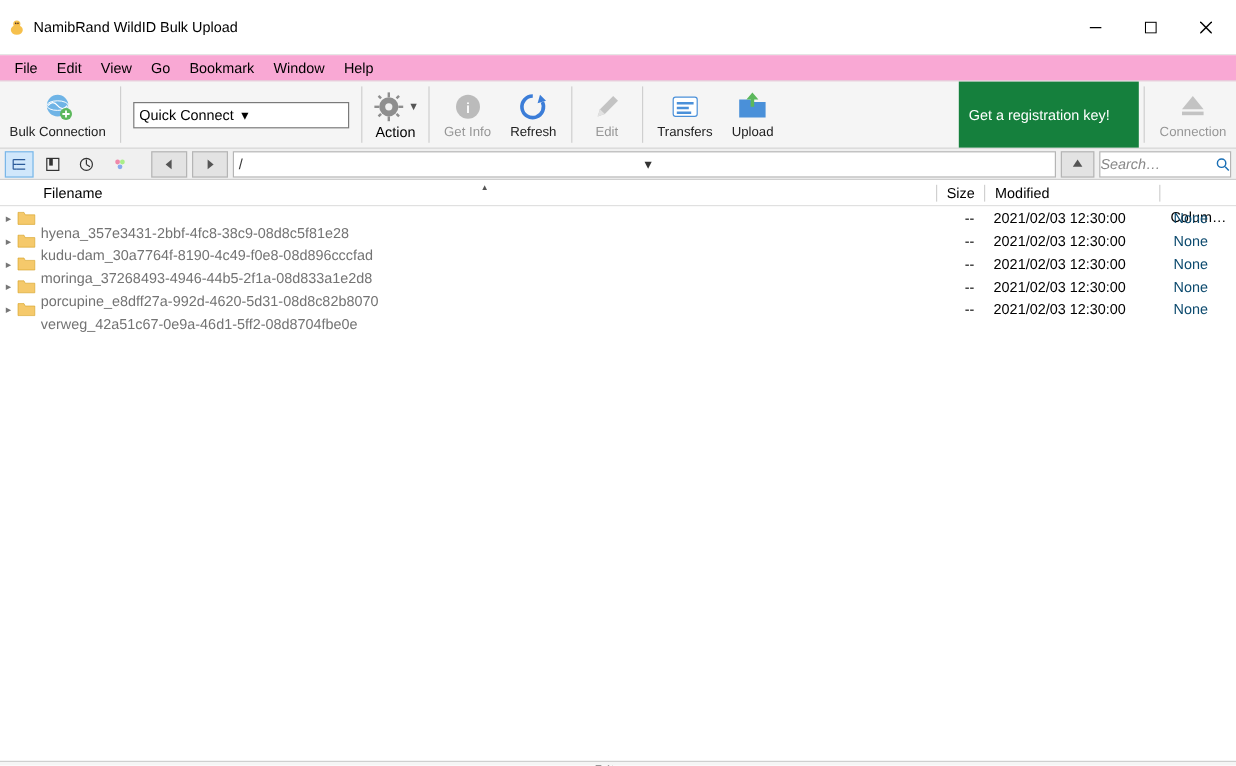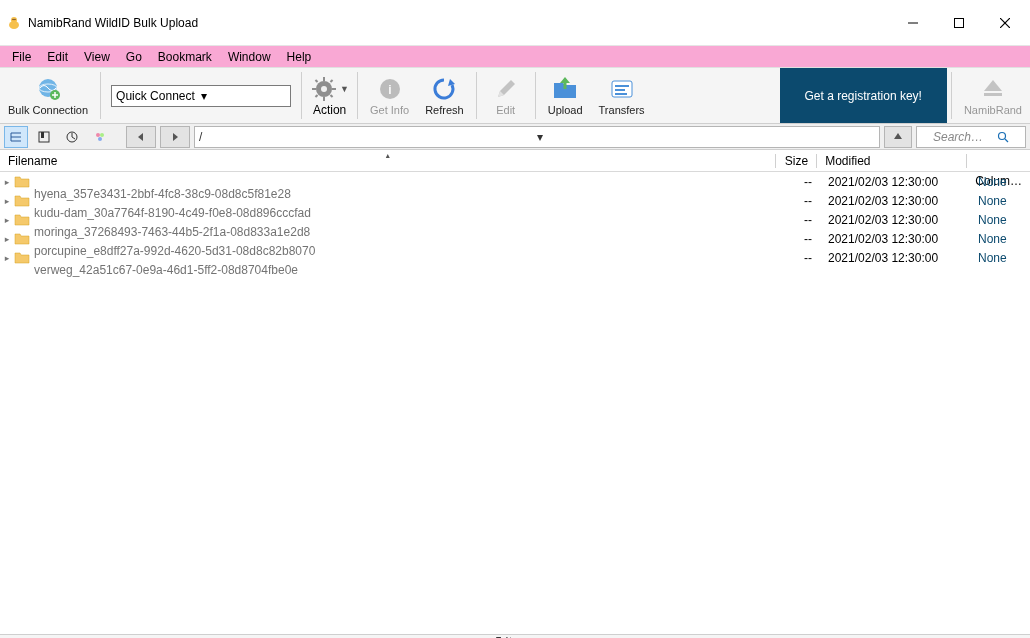--- a/index.html
+++ b/index.html
@@ -19,39 +19,39 @@
 
 .toolbar { height:56px; display:flex; align-items:stretch; background:#f5f5f5; border-bottom:1px solid #cfcfcf; }
 .toolbar .tbtn { display:flex; flex-direction:column; align-items:center; justify-content:center; padding:2px 8px; min-width:50px; color:#222;}
 .toolbar .tbtn.disabled { opacity:0.45; }
 .toolbar .tbtn .ic { width:28px; height:28px; display:flex; align-items:center; justify-content:center; }
 .toolbar .tbtn .lbl { font-size:11px; margin-top:1px; white-space:nowrap;}
 .toolbar .sep { width:1px; background:#cfcfcf; margin:4px 4px;}
 .toolbar .spacer { flex:1; }
 .toolbar .quick-connect { align-self:center; margin:0 6px; width:180px; height:22px; border:1px solid #7a7a7a; background:#fff; display:flex; align-items:center; padding:0 4px;}
 .toolbar .quick-connect span { flex:1; }
-.toolbar .reg-key { background:#0c4a6e; color:#fff; display:flex; align-items:center; padding:0 25px; min-width:150px;}
+.toolbar .reg-key { background:#15803d; color:#fff; display:flex; align-items:center; padding:0 8px; min-width:150px;}
 .toolbar .action-wrap { display:flex; flex-direction:column; align-items:center; justify-content:center; padding:2px 4px;}
 .toolbar .action-wrap .row1 { display:flex; align-items:center;}
 .toolbar .action-wrap .chev { font-size:9px; color:#555; margin-left:2px; align-self:center;}
 
 
 .navbar { height:26px; display:flex; align-items:center; background:#f0f0f0; border-bottom:1px solid #cfcfcf; padding:0 4px; gap:4px;}
 .navbar .small-btn { width:24px; height:22px; display:flex; align-items:center; justify-content:center; border:1px solid transparent;}
 .navbar .small-btn.active { background:#d0e7fb; border:1px solid #7ab7e8;}
 .navbar .nav-sep{ width:6px;}
 .navbar .nav-arrow { width:30px; height:22px; display:flex; align-items:center; justify-content:center; background:#e3e3e3; border:1px solid #b5b5b5;}
 .navbar .path-combo { flex:1; height:22px; border:1px solid #b5b5b5; background:#fff; display:flex; align-items:center; padding:0 4px;}
 .navbar .path-combo span { flex:1; color:#333;}
 .navbar .up-btn { width:28px; height:22px; background:#e3e3e3; border:1px solid #b5b5b5; display:flex; align-items:center; justify-content:center;}
-.navbar .search { width:110px; height:22px; border:1px solid #b5b5b5; background:#fff; display:flex; align-items:center; padding:0 16px; font-style:italic; color:#888;}
+.navbar .search { width:110px; height:22px; border:1px solid #b5b5b5; background:#fff; display:flex; align-items:center; padding:0 0; font-style:italic; color:#888;}
 .navbar .search .mag { margin-left:auto; color:#1a6fb5; font-style:normal;}
 
 
-.col-header { height:22px; display:flex; align-items:center; border-bottom:1px solid #d9d9d9; background:#fff; user-select:none;}
+.col-header { height:22px; display:flex; align-items:center; border-bottom:1px solid #d9d9d9; background:#fff; user-select:none;padding-left:28px;}
 .col-header .col { padding:0 8px; height:100%; display:flex; align-items:center; color:#000;}
 .col-header .sep-line { width:1px; height:14px; background:#d0d0d0;}
 .col-filename { width:780px; position:relative;}
 .col-size { width:40px; justify-content:flex-end;}
 .col-modified { width:150px;}
 .col-column { flex:1;margin-top:40px;}
 .sort-ind { position:absolute; left:50%; top:1px; transform:translateX(-50%); font-size:8px; color:#555;}
 
 
 .file-list { height: calc(638px - 30px - 22px - 56px - 26px - 22px - 20px); overflow:auto; background:#fff;}
@@ -182,51 +182,51 @@
         <svg width="26" height="26" viewBox="0 0 26 26">
           <path d="M5 21 L7 15 L18 4 L22 8 L11 19 Z" fill="#888"></path>
           <path d="M5 21 L7 15 L11 19 Z" fill="#ccc"></path>
         </svg>
       </span>
     <span class="lbl">Edit</span>
   </div>
   <div class="sep"></div>
   <div class="tbtn">
     <span class="ic">
-        <svg width="28" height="28" viewBox="0 0 28 28">
-          <path d="M3 12 L3 23 L25 23 L25 10 L14 10 L12 8 L3 8 Z" fill="#4a90d9"></path>
-          <path d="M14 2 L19 8 L15.5 8 L15.5 14 L12.5 14 L12.5 8 L9 8 Z" fill="#5cb85c"></path>
-        </svg>
-      </span>
-    <span class="lbl">Upload</span>
-  </div>
-  <div class="tbtn">
-    <span class="ic">
         <svg width="26" height="26" viewBox="0 0 26 26">
           <rect x="3" y="5" width="20" height="16" rx="2" fill="#fff" stroke="#4a90d9"></rect>
           <line x1="6" y1="10" x2="20" y2="10" stroke="#4a90d9" stroke-width="2"></line>
           <line x1="6" y1="14" x2="16" y2="14" stroke="#4a90d9" stroke-width="2"></line>
           <line x1="6" y1="18" x2="18" y2="18" stroke="#4a90d9" stroke-width="2"></line>
         </svg>
       </span>
     <span class="lbl">Transfers</span>
   </div>
+  <div class="tbtn">
+    <span class="ic">
+        <svg width="28" height="28" viewBox="0 0 28 28">
+          <path d="M3 12 L3 23 L25 23 L25 10 L14 10 L12 8 L3 8 Z" fill="#4a90d9"></path>
+          <path d="M14 2 L19 8 L15.5 8 L15.5 14 L12.5 14 L12.5 8 L9 8 Z" fill="#5cb85c"></path>
+        </svg>
+      </span>
+    <span class="lbl">Upload</span>
+  </div>
   <div class="spacer"></div>
   <div class="reg-key">
     <span>Get a registration key!</span>
   </div>
   <div class="sep"></div>
   <div class="tbtn disabled">
     <span class="ic">
         <svg width="26" height="26" viewBox="0 0 26 26">
           <path d="M13 4 L22 15 L4 15 Z" fill="#888"></path>
           <rect x="4" y="17" width="18" height="3" fill="#888"></rect>
         </svg>
       </span>
-    <span class="lbl">NamibRand</span>
+    <span class="lbl">Connection</span>
   </div>
 </div>
 
 <div class="navbar">
   <div class="small-btn active">
       <svg width="14" height="14">
         <line x1="2" y1="3" x2="12" y2="3" stroke="#2a5a99"></line>
         <line x1="5" y1="7" x2="12" y2="7" stroke="#2a5a99"></line>
         <line x1="5" y1="11" x2="12" y2="11" stroke="#2a5a99"></line>
         <line x1="2" y1="3" x2="2" y2="11" stroke="#2a5a99"></line>
@@ -323,21 +323,21 @@
     <span class="fmod">2021/02/03 12:30:00</span>
     <span class="fcol">None</span>
   </div>
   <div class="file-row">
     <span class="expand">▸</span>
     <span class="folder-ic">
         <svg width="16" height="14" viewBox="0 0 16 14">
           <path d="M1 3 L1 12 L15 12 L15 4 L7 4 L6 2 L1 2 Z" fill="#f5c96b" stroke="#d4a020" stroke-width="0.5"></path>
         </svg>
       </span>
-    <span class="fname">moringa_37268493-7463-44b5-2f1a-08d833a1e2d8</span>
+    <span class="fname">moringa_37268493-4946-44b5-2f1a-08d833a1e2d8</span>
     <span class="fsize">--</span>
     <span class="fmod">2021/02/03 12:30:00</span>
     <span class="fcol">None</span>
   </div>
   <div class="file-row">
     <span class="expand">▸</span>
     <span class="folder-ic">
         <svg width="16" height="14" viewBox="0 0 16 14">
           <path d="M1 3 L1 12 L15 12 L15 4 L7 4 L6 2 L1 2 Z" fill="#f5c96b" stroke="#d4a020" stroke-width="0.5"></path>
         </svg>

